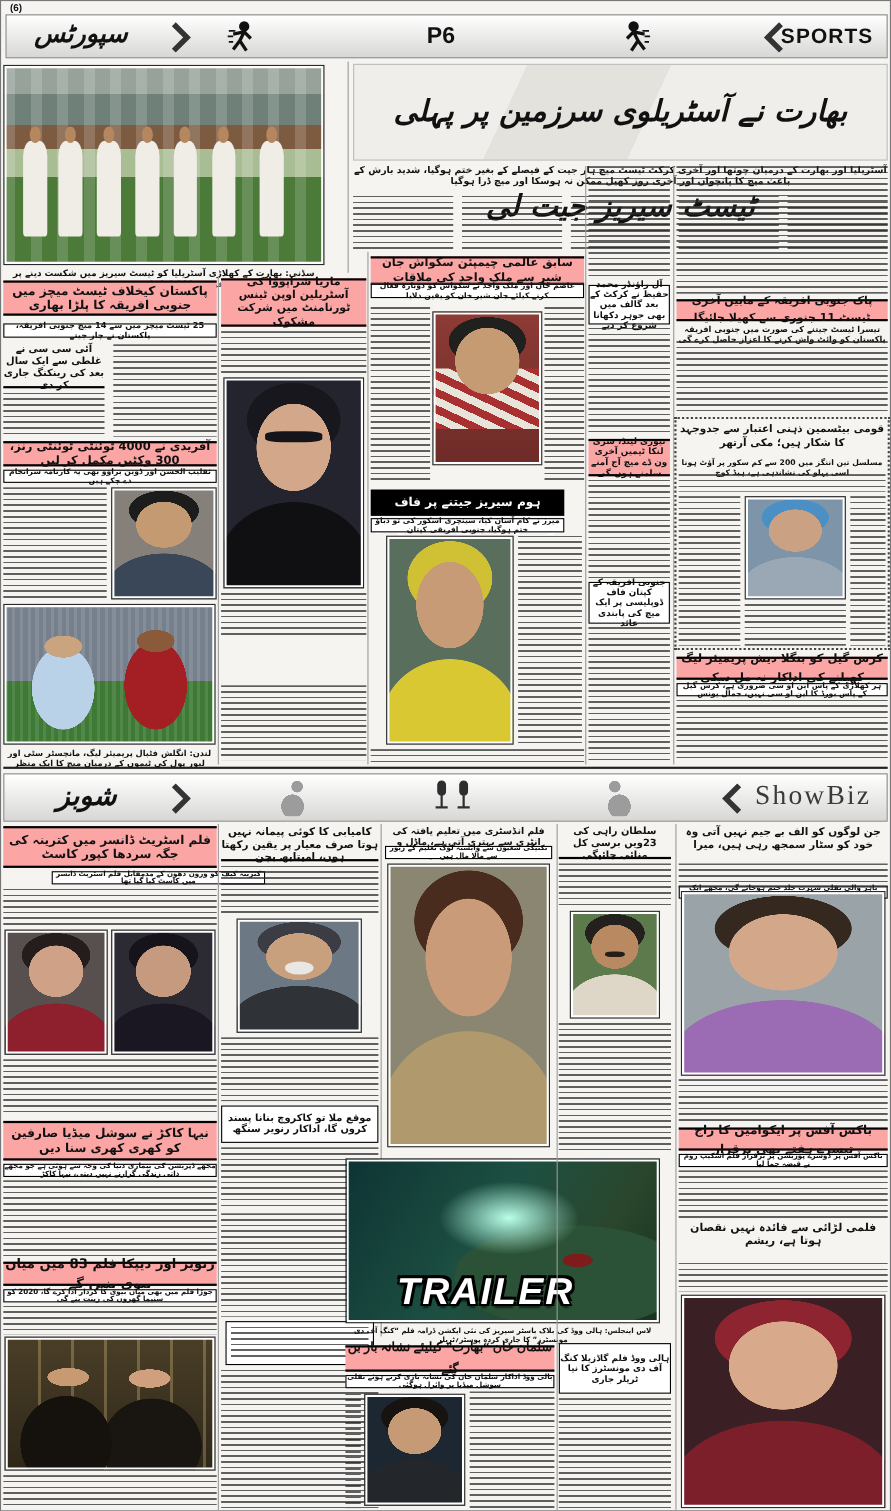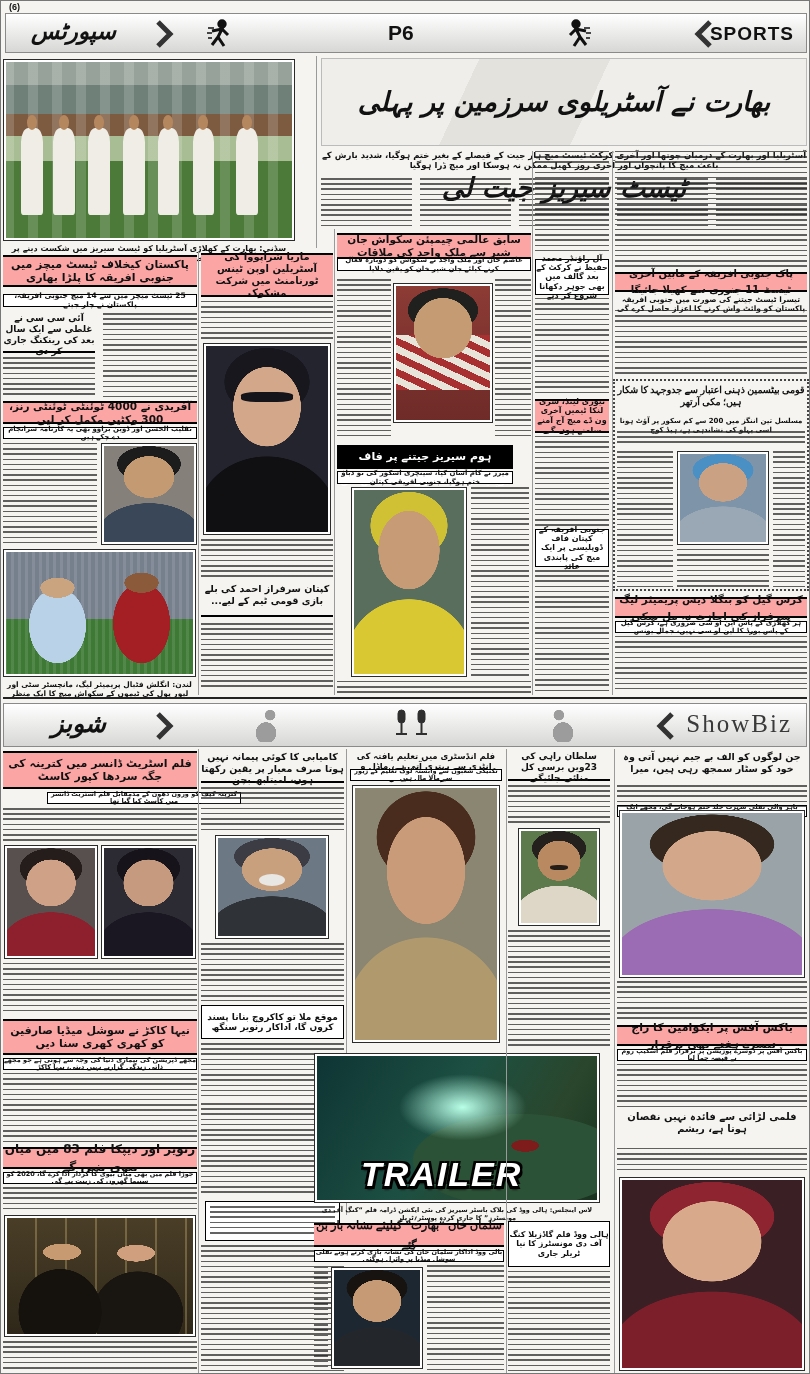--- a/index.html
+++ b/index.html
@@ -132,29 +132,28 @@
   <div class="abs u hl f9 underl" style="left:2px;top:312px;width:92px;height:40px;">آئی سی سی نے غلطی سے ایک سال بعد کی رینکنگ جاری کر دی</div>
   <div class="abs tl" style="left:2px;top:356px;width:92px;height:40px;"></div>
   <div class="abs tl" style="left:102px;top:312px;width:94px;height:84px;"></div>
 
   <div class="abs u hl hbar f105" style="left:2px;top:400px;width:194px;height:23px;">آفریدی نے 4000 ٹوئنٹی ٹوئنٹی رنز، 300 وکٹیں مکمل کر لیں</div>
   <div class="abs u sbox f7" style="left:2px;top:426px;width:194px;height:12px;">ثقلیب الحسن اور ڈوین براوو بھی یہ کارنامہ سرانجام دے چکے ہیں</div>
   <div class="abs tl" style="left:2px;top:442px;width:94px;height:102px;"></div>
   <div class="abs ph por" style="left:100px;top:442px;width:96px;height:102px;--skin:#c49a72;--hair:#1c1c1c;--shirt:#3a4758;--bgc:#85807a;"></div>
 
   <div class="abs ph ph-fb" style="left:2px;top:548px;width:193px;height:128px;"></div>
-  <div class="abs u cap" style="left:2px;top:679px;width:193px;font-size:7.5px;">لندن: انگلش فٹبال پریمیئر لیگ، مانچسٹر سٹی اور لیور پول کی ٹیموں کے سکواش میچ کا ایک منظر</div>
+  <div class="abs u cap" style="left:2px;top:679px;width:193px;font-size:7.5px;">لندن: انگلش فٹبال پریمیئر لیگ، مانچسٹر سٹی اور لیور پول کی ٹیموں کے درمیان میچ کا ایک منظر</div>
 
   <div class="rule" style="left:197px;top:250px;height:444px;"></div>
 
   <div class="abs u hl hbar f10" style="left:200px;top:252px;width:132px;height:44px;">ماریا شراپووا کی آسٹریلین اوپن ٹینس ٹورنامنٹ میں شرکت مشکوک</div>
   <div class="abs tl" style="left:200px;top:300px;width:132px;height:40px;"></div>
   <div class="abs ph por visor" style="left:202px;top:342px;width:128px;height:192px;--skin:#d3a88a;--hair:#17171d;--shirt:#101013;--bgc:#23242e;"></div>
   <div class="abs tl" style="left:200px;top:538px;width:132px;height:40px;"></div>
-  <div class="abs u hl f95 underl" style="left:200px;top:582px;width:132px;height:34px;">کپتان سرفراز احمد کی بلے بازی قومی ٹیم کے لیے...</div>
   <div class="abs tl" style="left:200px;top:622px;width:132px;height:68px;"></div>
 
   <div class="rule" style="left:333px;top:228px;height:466px;"></div>
 
   <div class="abs u hl hbar f105" style="left:336px;top:232px;width:194px;height:26px;">سابق عالمی چیمپئن سکواش جان شیر سے ملک واجد کی ملاقات</div>
   <div class="abs u sbox f7" style="left:336px;top:246px;width:194px;height:13px;margin-top:11px;">عاصم خان اور ملک واجد نے سکواش کو دوبارہ فعال کرنے کیلئے جان شیر خان کو یقین دلایا</div>
   <div class="abs tl" style="left:336px;top:278px;width:54px;height:158px;"></div>
   <div class="abs ph ph-jansher" style="left:392px;top:282px;width:100px;height:140px;"></div>
   <div class="abs tl" style="left:494px;top:278px;width:36px;height:158px;"></div>
 
@@ -173,30 +172,30 @@
   <div class="abs u sbox f8" style="left:534px;top:528px;width:74px;height:38px;">جنوبی افریقہ کے کپتان فاف ڈوپلیسی پر ایک میچ کی پابندی عائد</div>
   <div class="abs tl" style="left:534px;top:569px;width:74px;height:122px;"></div>
   <div class="rule" style="left:611px;top:150px;height:544px;"></div>
 
   <div class="abs tl" style="left:614px;top:150px;width:192px;height:116px;"></div>
   <div class="abs u hl hbar f10" style="left:614px;top:271px;width:192px;height:20px;line-height:16px;">پاک جنوبی افریقہ کے مابین آخری ٹیسٹ 11 جنوری سے کھیلا جائیگا</div>
   <div class="abs u hl f75" style="left:614px;top:294px;width:192px;height:12px;">تیسرا ٹیسٹ جیتنے کی صورت میں جنوبی افریقہ پاکستان کو وائٹ واش کرنے کا اعزاز حاصل کرے گی</div>
   <div class="abs tl" style="left:614px;top:309px;width:192px;height:64px;"></div>
 
   <div class="abs dot" style="left:612px;top:378px;width:196px;height:212px;">
-    <div class="abs u hl f95" style="left:2px;top:4px;width:188px;height:30px;font-family:Liberation Serif, serif;">قومی بیٹسمین ذہنی اعتبار سے جدوجہد کا شکار ہیں؛ مکی آرتھر</div>
+    <div class="abs u hl f95" style="left:2px;top:4px;width:188px;height:30px;">قومی بیٹسمین ذہنی اعتبار سے جدوجہد کا شکار ہیں؛ مکی آرتھر</div>
     <div class="abs u hl f7" style="left:2px;top:36px;width:188px;height:11px;">مسلسل تین اننگز میں 200 سے کم سکور پر آؤٹ ہونا اسی پہلو کی نشاندہی ہے، ہیڈ کوچ</div>
     <div class="abs tl" style="left:2px;top:50px;width:188px;height:16px;"></div>
     <div class="abs ph por" style="left:62px;top:70px;width:92px;height:94px;--skin:#cba183;--hair:#4a90c4;--shirt:#9aa8b5;--bgc:#7e94a8;"></div>
     <div class="abs tl" style="left:2px;top:70px;width:56px;height:136px;"></div>
     <div class="abs tl" style="left:158px;top:70px;width:32px;height:136px;"></div>
     <div class="abs tl" style="left:62px;top:168px;width:92px;height:38px;"></div>
   </div>
 
-  <div class="abs u hl hbar f105" style="left:614px;top:596px;width:192px;height:21px;line-height:17px;">کرس گیل کو بنگلا دیش پریمیئر لیگ سرفراز کی اجازت نہ مل سکی</div>
+  <div class="abs u hl hbar f105" style="left:614px;top:596px;width:192px;height:21px;line-height:17px;">کرس گیل کو بنگلا دیش پریمیئر لیگ کھیلنے کی اداکار نہ مل سکی</div>
   <div class="abs u sbox f7" style="left:614px;top:620px;width:192px;height:12px;">ہر کھلاڑی کے پاس این او سی ضروری ہے، کرس گیل کے پاس بورڈ کا این او سی نہیں، جمال یونس</div>
   <div class="abs tl" style="left:614px;top:635px;width:192px;height:57px;"></div>
 
   <div class="hrule" style="left:2px;top:696px;width:804px;"></div>
 
   <div class="abs u hl hbar f11" style="left:2px;top:750px;width:194px;height:38px;">فلم اسٹریٹ ڈانسر میں کترینہ کی جگہ سردھا کپور کاسٹ</div>
 
   <div class="abs bar" style="left:2px;top:702px;width:804px;height:44px;">
     <div class="abs u callig" style="right:700px;top:5px;font-size:25px;">شوبز</div>
     <svg class="abs" style="left:150px;top:8px;" width="20" height="28">

